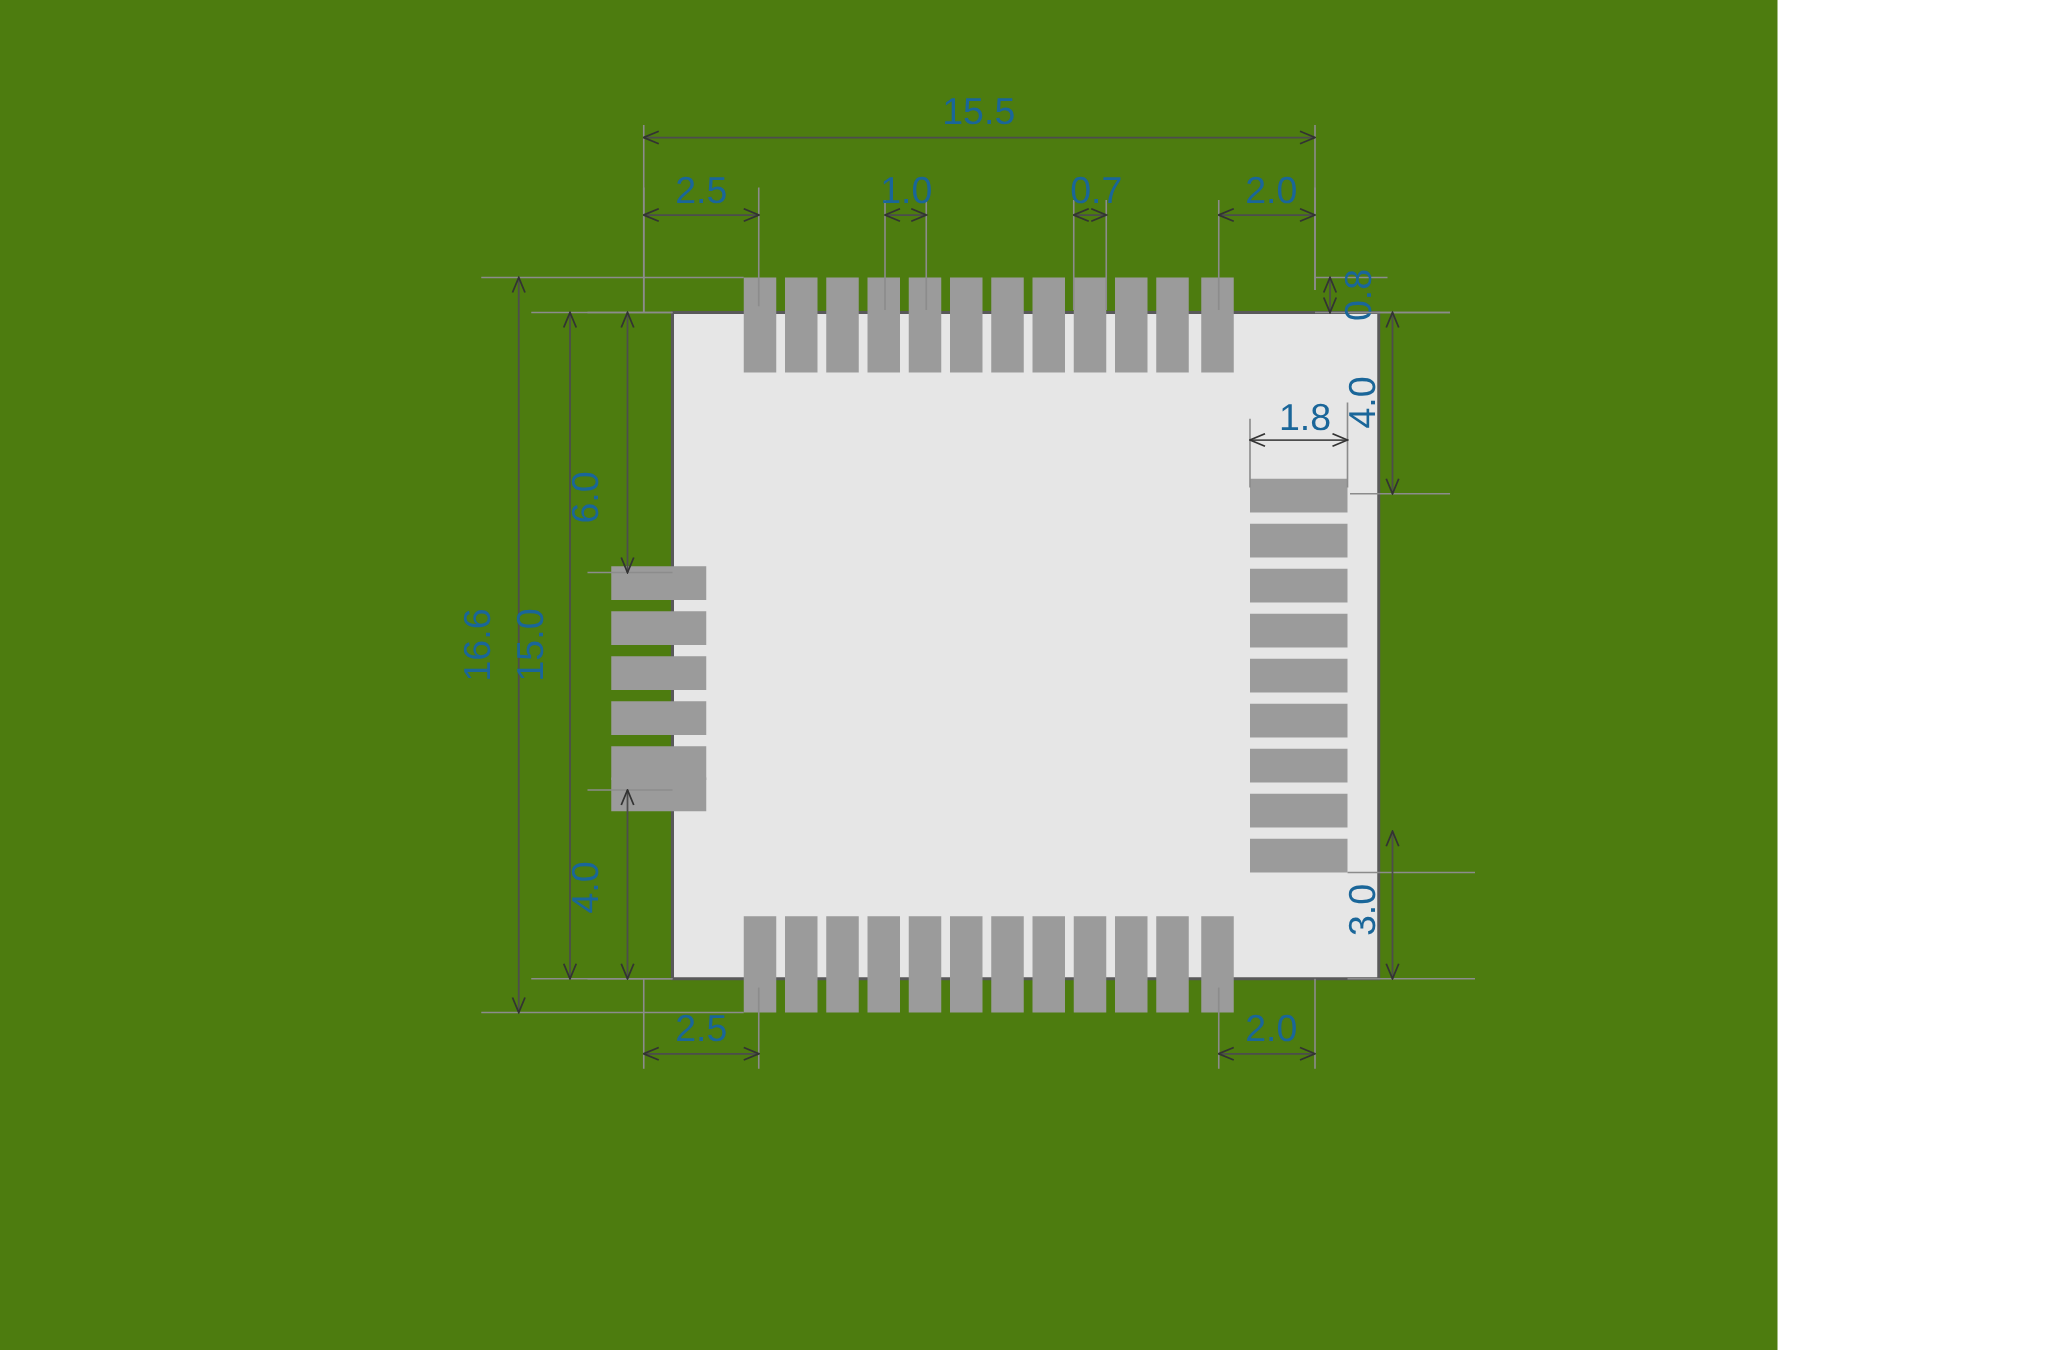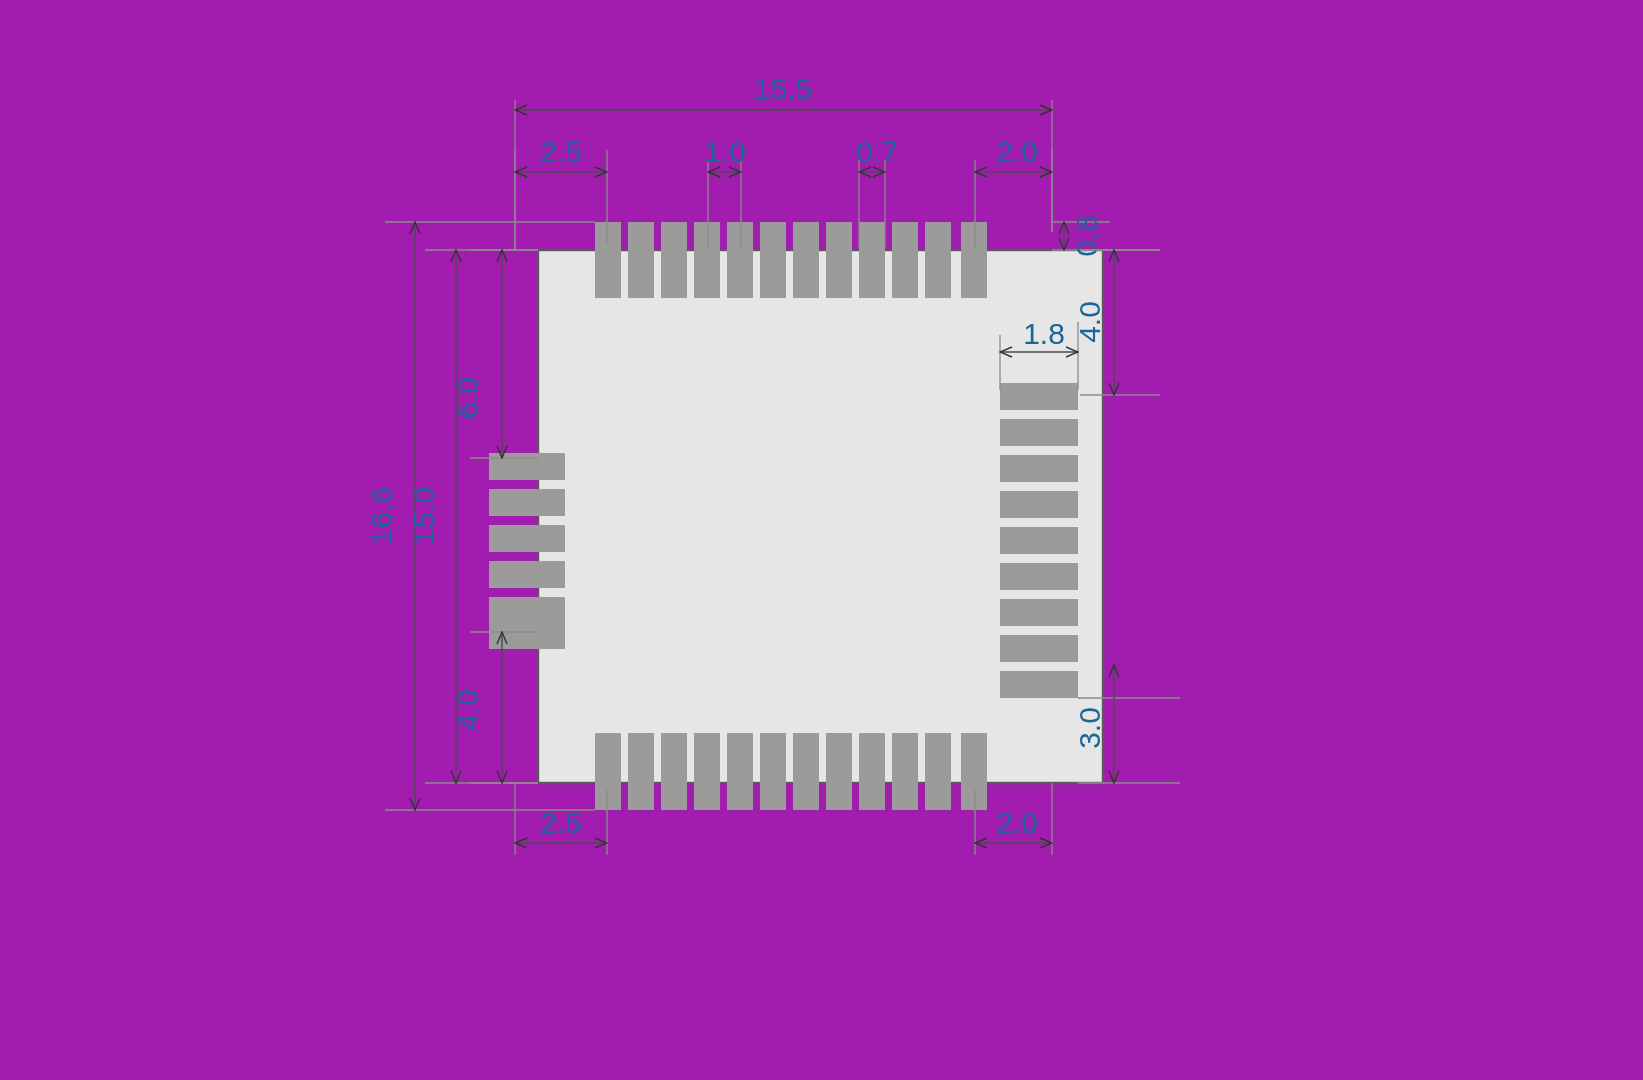--- a/index.html
+++ b/index.html
@@ -1,18 +1,18 @@
 <!DOCTYPE html>
 <html><head>
 <meta charset="utf-8">
 <style>
   html,body{margin:0;padding:0;background:#ffffff;}
   body{width:1643px;height:1080px;overflow:hidden;
        font-family:"Liberation Sans","DejaVu Sans",sans-serif;}
-  #stage{position:relative;width:1643px;height:1080px;background:#a21caf;}
+  #stage{position:relative;width:1422px;height:1080px;background:#4d7c0f;}
   svg{display:block;}
   .dimtext{fill:#1a6699;font-family:"Liberation Sans","DejaVu Sans",sans-serif;
            font-size:30px;font-weight:400;}
   .dimline{stroke:#4d4d4d;stroke-width:1.4;fill:none;}
   .extline{stroke:#8c8c8c;stroke-width:1.3;fill:none;}
   .bodyoutline{fill:#e6e6e6;stroke:#595959;stroke-width:2.4;}
   .pad{fill:#9b9b9b;stroke:none;}
 </style>
 </head>
 <body>

